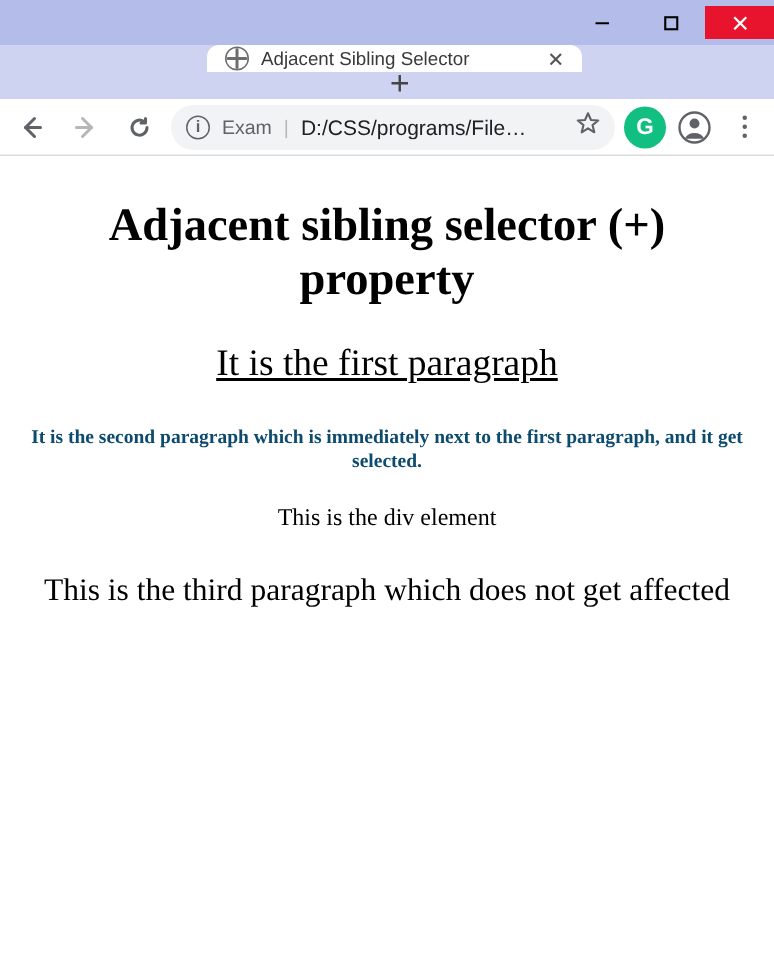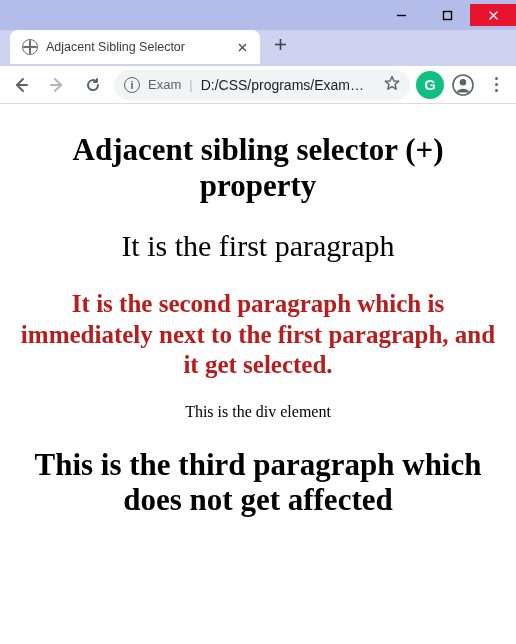--- a/index.html
+++ b/index.html
@@ -36,23 +36,24 @@
     background: #b4bdea;
   }
   .winbtn.close { background: #e8132c; color: #fff; }
   .winbtn svg { display: block; }
 
   
   .tabstrip {
     height: 36px;
     background: #cdd3f0;
     display: flex;
-    align-items: flex-start;
+    align-items: center;
     padding-left: 10px;
     position: relative;
+    flex-direction: column;
   }
   .tab {
     display: flex;
     align-items: center;
     background: #fff;
     height: 34px;
     border-top-left-radius: 8px;
     border-top-right-radius: 8px;
     padding: 0 10px 0 12px;
     width: 250px;
@@ -165,24 +166,24 @@
     text-align: center;
     color: #000;
     overflow: hidden;
   }
   .page h1 {
     font-size: 31px;
     font-weight: bold;
     margin: 18px 0 14px 0;
     line-height: 1.15;
   }
-  .page p.p1 { font-size: 30px; margin: 26px 0; }
-  .page p.sel { font-size: 25px; color: #b91c1c; font-weight: bold; margin: 22px 0; line-height: 1.22; }
+  .page p.p1 { font-size: 25px; margin: 26px 0; text-decoration: underline; }
+  .page p.sel { font-size: 13px; color: #0c4a6e; font-weight: bold; margin: 22px 0; line-height: 1.22; }
   .page .divel { font-size: 16px; margin: 17px 0; }
-  .page p.p3 { font-size: 31px; margin: 26px 0; line-height: 1.15; font-weight: bold; }
+  .page p.p3 { font-size: 21px; margin: 26px 0; line-height: 1.15; }
 </style>
 </head>
 <body>
 
 <div class="titlebar">
   <div class="winctrls">
     <div class="winbtn">
       <svg width="11" height="11" viewBox="0 0 11 11">
           <line x1="1" y1="5.5" x2="10" y2="5.5" stroke="#000" stroke-width="1.4"></line>
         </svg>
@@ -236,21 +237,21 @@
   <div class="tbtn">
     <svg width="18" height="18" viewBox="0 0 18 18">
         <path d="M14 9 A5 5 0 1 1 12.5 5.5" fill="none" stroke="#5f6368" stroke-width="2" stroke-linecap="round"></path>
         <path d="M13 3 L13 6 L10 6" fill="none" stroke="#5f6368" stroke-width="2" stroke-linecap="round" stroke-linejoin="round"></path>
       </svg>
   </div>
   <div class="addr">
     <span class="info">i</span>
     <span class="filelabel">Exam</span>
     <span class="sep">|</span>
-    <span class="urltext">D:/CSS/programs/Exam…</span>
+    <span class="urltext">D:/CSS/programs/File…</span>
     <span>
       <svg width="16" height="16" viewBox="0 0 16 16">
           <path d="M8 1.5 L10 6 L14.8 6.3 L11 9.4 L12.2 14.2 L8 11.6 L3.8 14.2 L5 9.4 L1.2 6.3 L6 6 Z" fill="none" stroke="#5f6368" stroke-width="1.4" stroke-linejoin="round"></path>
         </svg>
     </span>
   </div>
   <div class="ext">
     <span>G</span>
   </div>
   <div class="avatar">

